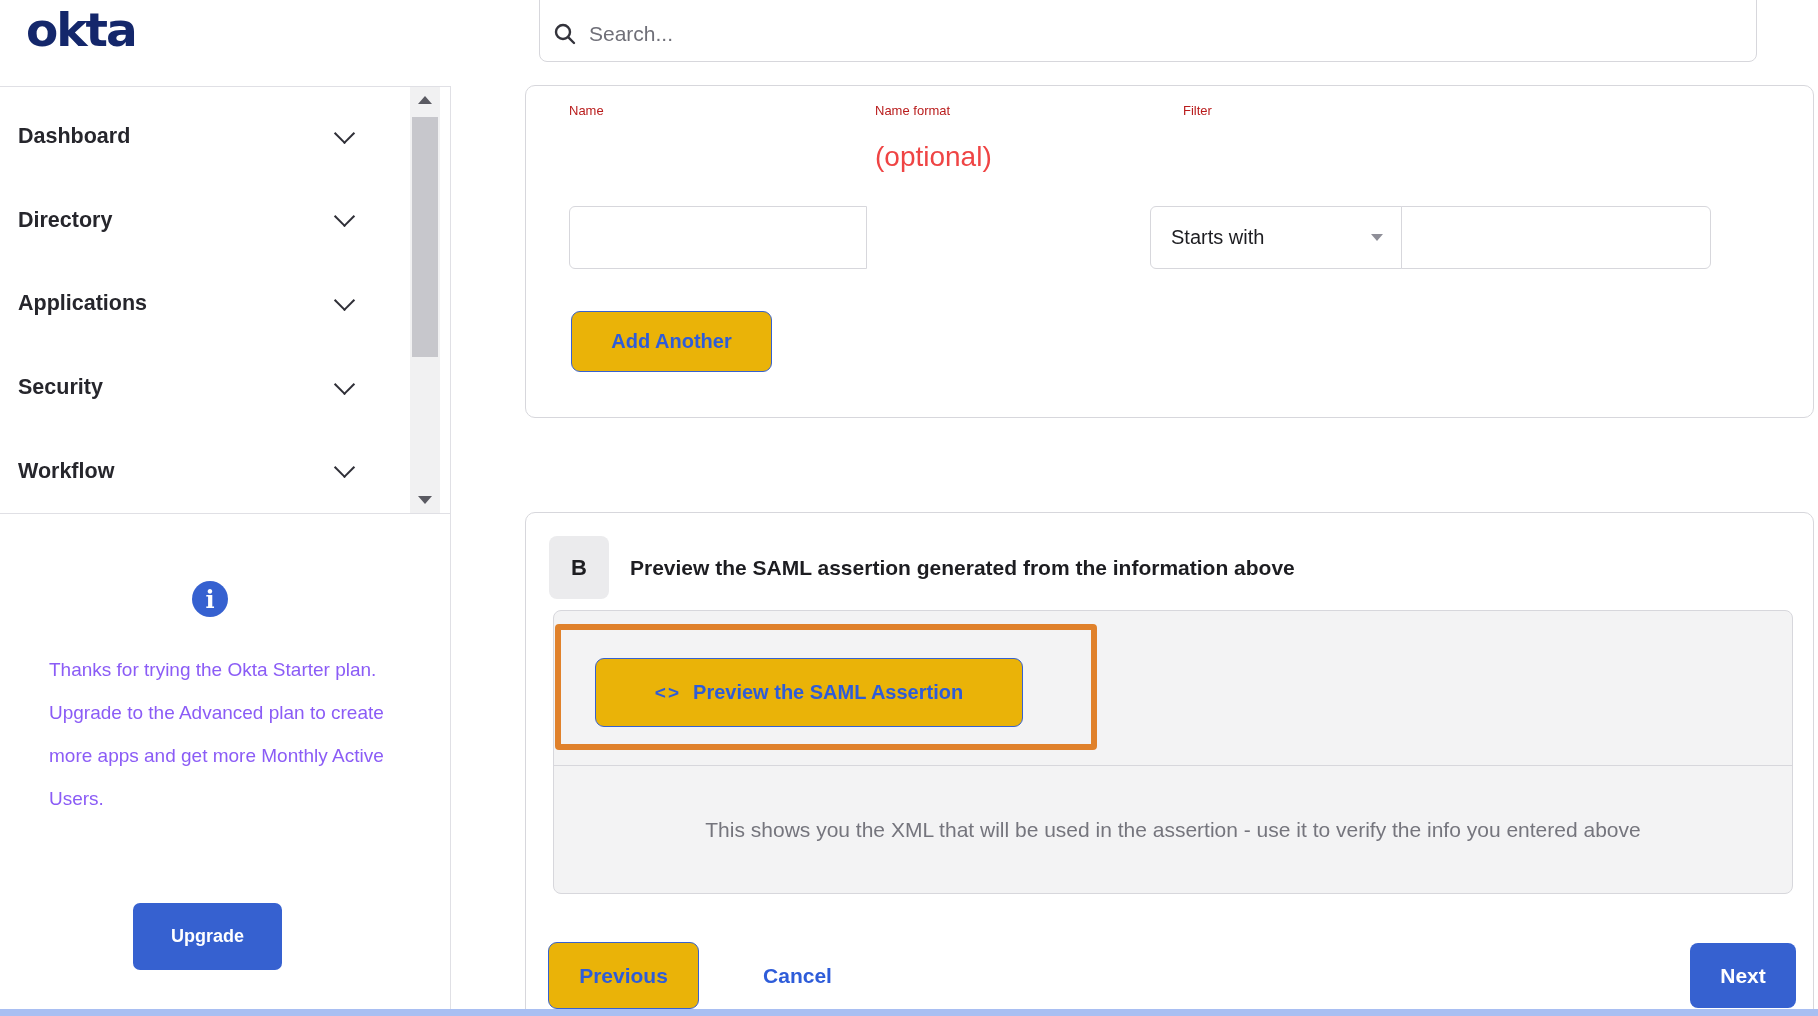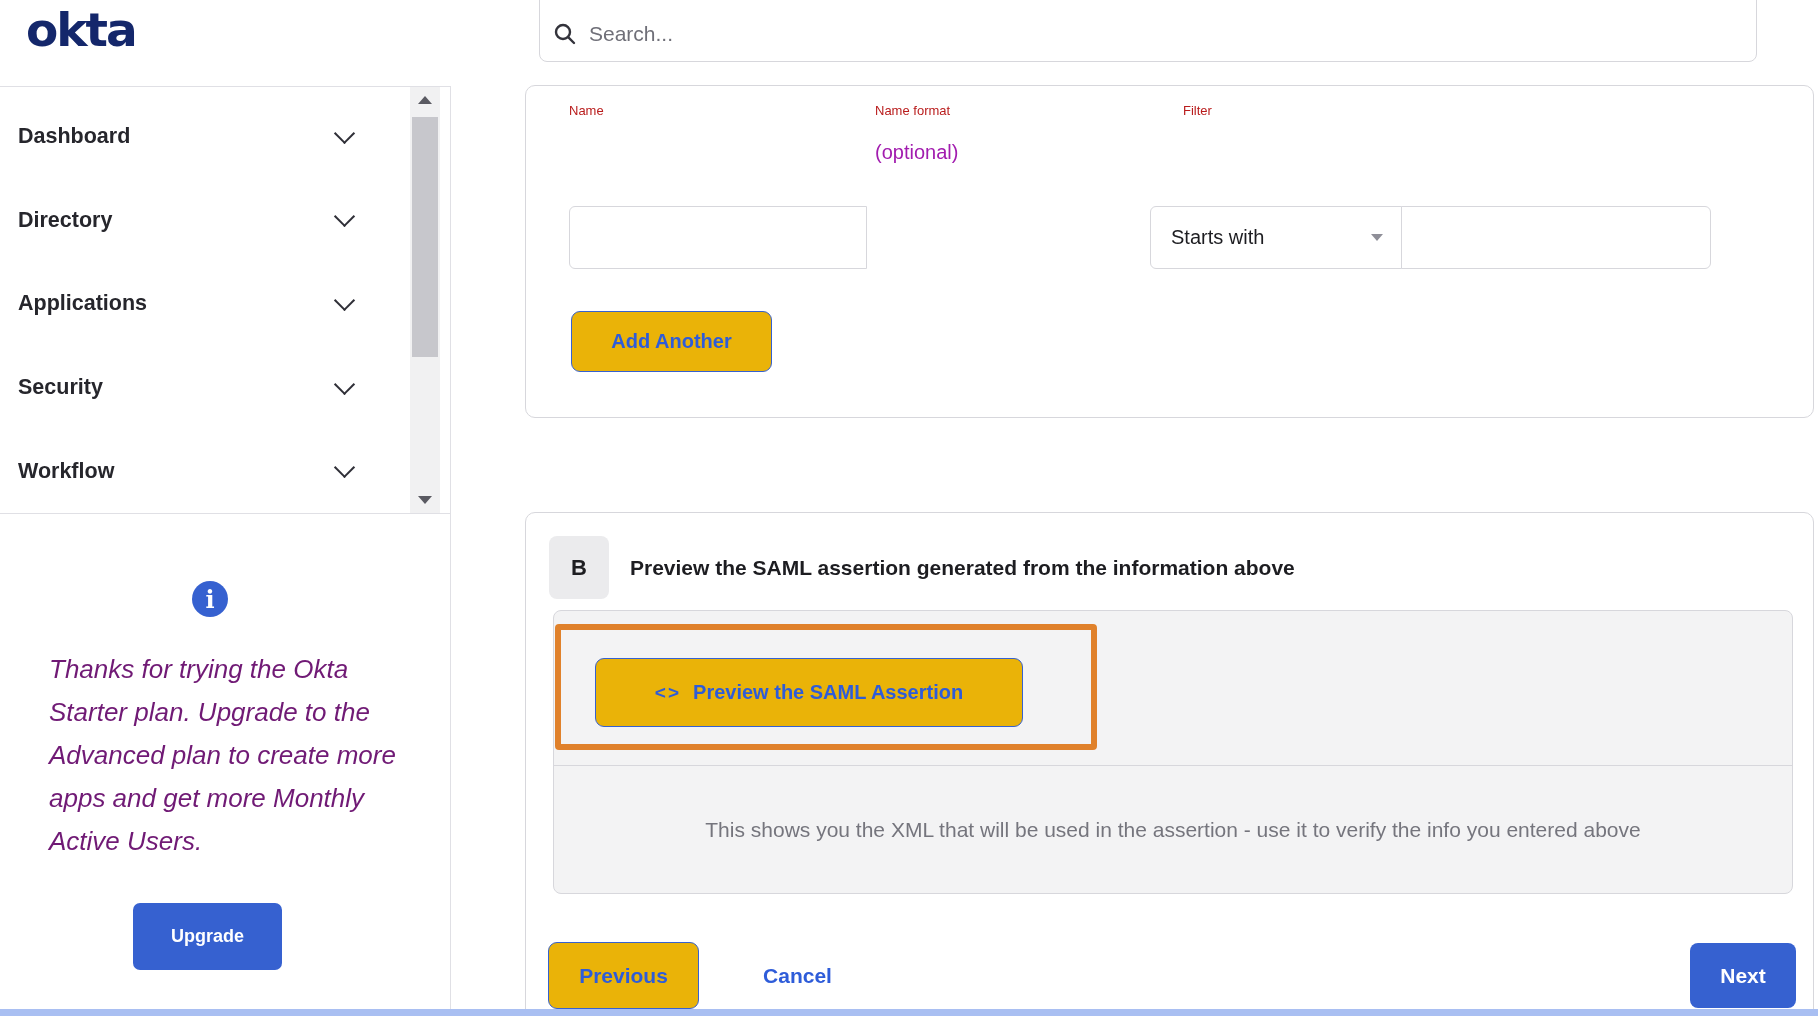--- a/index.html
+++ b/index.html
@@ -23,38 +23,38 @@
   .sb-track{position:absolute;left:410px;top:87px;width:30px;height:426px;background:#f1f1f2;}
   .sb-btn{position:absolute;left:0;width:30px;height:26px;display:flex;align-items:center;justify-content:center;}
   .tri-up{width:0;height:0;border-left:7px solid transparent;border-right:7px solid transparent;border-bottom:8px solid #5a5a62;}
   .tri-down{width:0;height:0;border-left:7px solid transparent;border-right:7px solid transparent;border-top:8px solid #5a5a62;}
   .sb-thumb{position:absolute;left:2px;top:30px;width:26px;height:240px;background:#c7c7cc;}
 
   
   .info-icon{position:absolute;left:192px;top:581px;width:36px;height:36px;border-radius:50%;
              background:#3661d0;color:#fff;display:flex;align-items:center;justify-content:center;
              font-weight:700;font-size:24px;font-family:"DejaVu Serif",serif;}
-  .notice-text{position:absolute;left:49px;top:648px;width:362px;font-size:26px;line-height:43px;color:#701a75;font-style:italic;}
+  .notice-text{position:absolute;left:49px;top:648px;width:362px;font-size:19px;line-height:43px;color:#8b5cf6;}
   .btn-primary{background:#3661d0;color:#ffffff;font-weight:700;border:none;border-radius:7px;
                display:flex;align-items:center;justify-content:center;cursor:pointer;}
   .upgrade-btn{position:absolute;left:133px;top:903px;width:149px;height:67px;font-size:18px;}
 
   
   .search-box{position:absolute;left:539px;top:-8px;width:1218px;height:70px;background:#fff;
               border:1px solid #d7d7dc;border-radius:8px;display:flex;align-items:flex-end;box-sizing:border-box;}
   .search-inner{display:flex;align-items:center;height:54px;width:100%;padding-left:13px;}
   .search-input{border:none;outline:none;font-size:21px;color:#3e3e46;flex:1;margin-left:10px;background:transparent;font-family:inherit;}
   .search-input::placeholder{color:#6f6f78;opacity:1;}
 
   
   .card{position:absolute;left:525px;width:1289px;background:#fff;border:1px solid #d7d7dc;border-radius:10px;box-sizing:border-box;}
   .card-a{top:85px;height:333px;}
   .card-b{top:512px;height:540px;}
   .field-label{position:absolute;font-size:13px;font-weight:400;color:#b91c1c;}
-  .field-hint{position:absolute;font-size:20px;color:#a21caf;}
+  .field-hint{position:absolute;font-size:28px;color:#ef4444;}
   .tb{position:absolute;top:120px;height:63px;background:#fff;border:1px solid #d7d7dc;border-radius:6px;box-sizing:border-box;}
   .tb input{border:none;outline:none;width:100%;height:100%;border-radius:6px;font-size:20px;padding:0 14px;box-sizing:border-box;background:transparent;font-family:inherit;}
   .select{display:flex;align-items:center;justify-content:space-between;padding:0 18px 0 20px;cursor:pointer;}
   .select-text{font-size:20px;color:#1d1d21;}
   .caret{width:0;height:0;border-left:6px solid transparent;border-right:6px solid transparent;border-top:7px solid #8f8f98;}
   .btn-outline{background:#eab308;border:1px solid #3661d0;border-radius:9px;color:#2e5cd9;
                font-weight:700;display:flex;align-items:center;justify-content:center;cursor:pointer;}
   .add-another{position:absolute;left:45px;top:225px;width:201px;height:61px;font-size:20px;}
 
   

